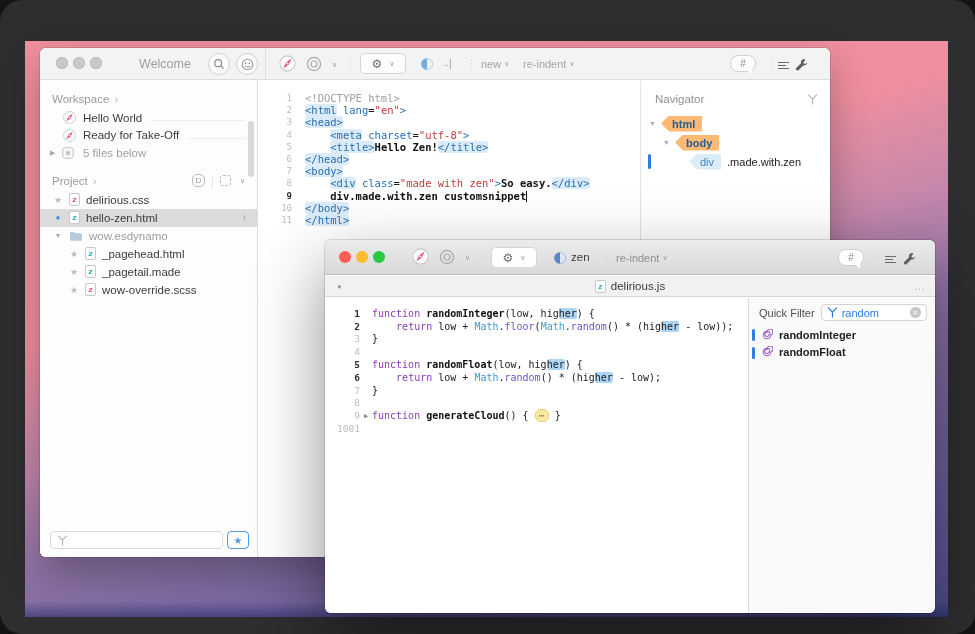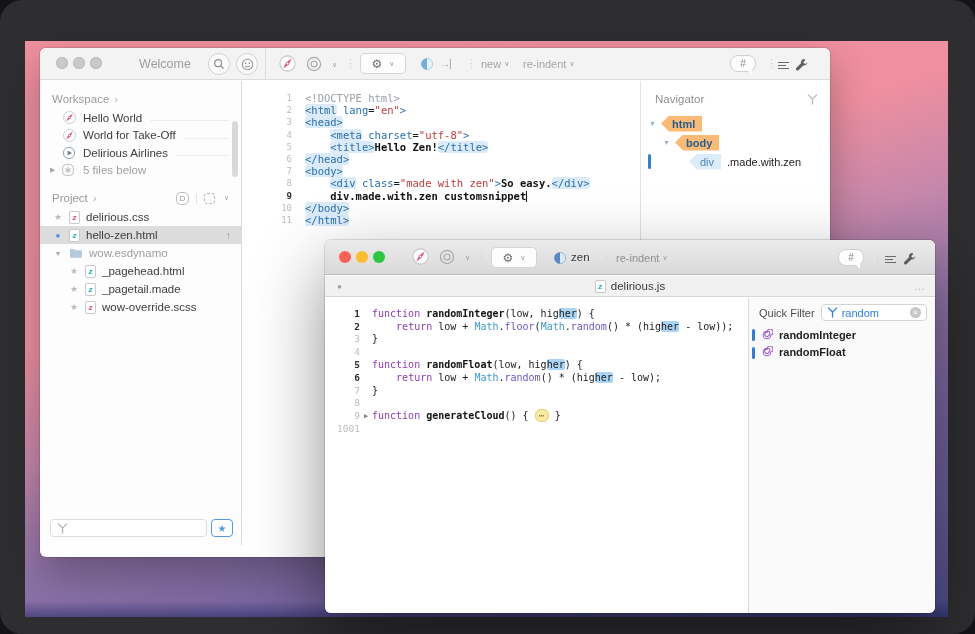--- a/index.html
+++ b/index.html
@@ -42,21 +42,21 @@
   .arrowtab { font-size:10px; color:#9a9a9a; letter-spacing:-1px; }
 
   
   .fw-tabbar { position:absolute; left:0; right:0; top:36px; height:21px; background:#f1f1f1; border-bottom:1px solid #d6d6d6;
     display:flex; align-items:center; justify-content:center; gap:5px; font-size:11.5px; color:#3a3a3a; }
   .tab-dot { position:absolute; left:12px; color:#9f9f9f; font-size:8px; }
   .tab-ell { position:absolute; right:10px; color:#b9b9b9; font-size:11px; }
 
   
   .bw-body { position:absolute; left:0; right:0; top:33px; bottom:0; }
-  .sidebar { position:absolute; left:0; top:0; bottom:12px; width:202px; background:#fdfdfd; border-right:1px solid #dcdcdc;
+  .sidebar { position:absolute; left:0; top:0; bottom:0; width:218px; background:#fdfdfd; border-right:1px solid #dcdcdc;
     border-radius:0 0 0 6px; font-size:11.5px; color:#3c3c3c; }
   .sb-head { height:20px; display:flex; align-items:center; padding:0 12px; color:#9b9b9b; }
   .sb-chev { margin-left:5px; color:#b5b5b5; }
   .ph-icons { margin-left:auto; display:flex; align-items:center; gap:6px; color:#b5b5b5; }
   .d-circ { width:13px; height:13px; border:1px solid #bdbdbd; border-radius:5px; font-size:8px; color:#9a9a9a;
     display:flex; align-items:center; justify-content:center; }
   .dash-sq { width:11px; height:11px; border:1px dashed #b9b9b9; border-radius:3px; }
   .thin-sep { color:#e2e2e2; }
   .sb-row { height:17.5px; display:flex; align-items:center; }
   .sb-row .disc { width:12px; margin-left:10px; font-size:7px; color:#a8a8a8; }
@@ -256,31 +256,21 @@
               <div class="sb-row">
                 <span class="wicon">
                   <svg width="19" height="19" viewBox="0 0 18 18">
                     <circle cx="9" cy="9" r="7.2" fill="#fff" stroke="#c6c6c6"></circle>
                     <g transform="rotate(40 9 9)">
                       <polygon points="9,2.8 10.6,9 9,15.2 7.4,9" fill="#e8476f"></polygon>
                     </g>
                     <circle cx="9" cy="9" r="1" fill="#fff"></circle>
                   </svg>
                 </span>
-                <span class="lbl">World for Take-Off</span>
-                <span class="leader"></span>
-              </div>
-              <div class="sb-row">
-                <span class="wicon">
-                  <svg width="14" height="14" viewBox="0 0 14 14">
-                    <circle cx="7" cy="7" r="5.6" fill="#fff" stroke="#8fa4b5"></circle>
-                    <polygon points="5.6,4.4 10,7 5.6,9.6" fill="#6f8496"></polygon>
-                  </svg>
-                </span>
-                <span class="lbl">Delirious Airlines</span>
+                <span class="lbl">Ready for Take-Off</span>
                 <span class="leader"></span>
               </div>
               <div class="sb-row muted">
                 <span class="disc">▶</span>
                 <span class="wicon">
                   <svg width="12" height="12" viewBox="0 0 12 12">
                     <rect x=".7" y=".7" width="10.6" height="10.6" rx="3" fill="none" stroke="#bdbdbd"></rect>
                     <g stroke="#bdbdbd" stroke-width="1.1">
                       <line x1="6" y1="3" x2="6" y2="9"></line>
                       <line x1="3.5" y1="4.6" x2="8.5" y2="7.4"></line>

